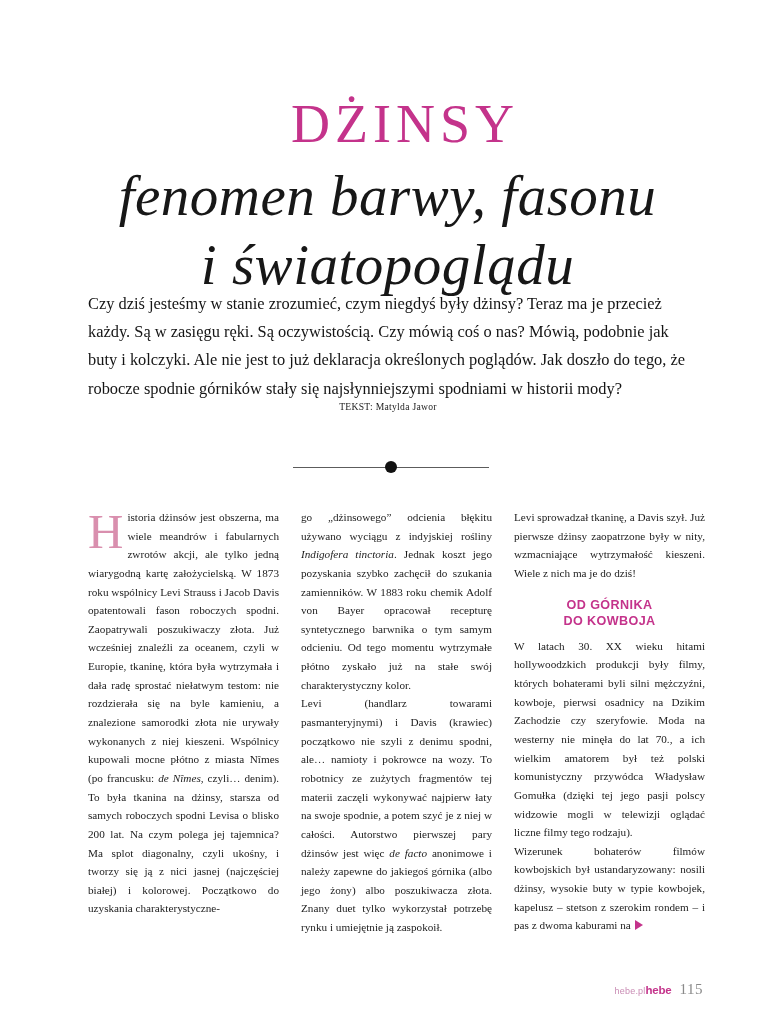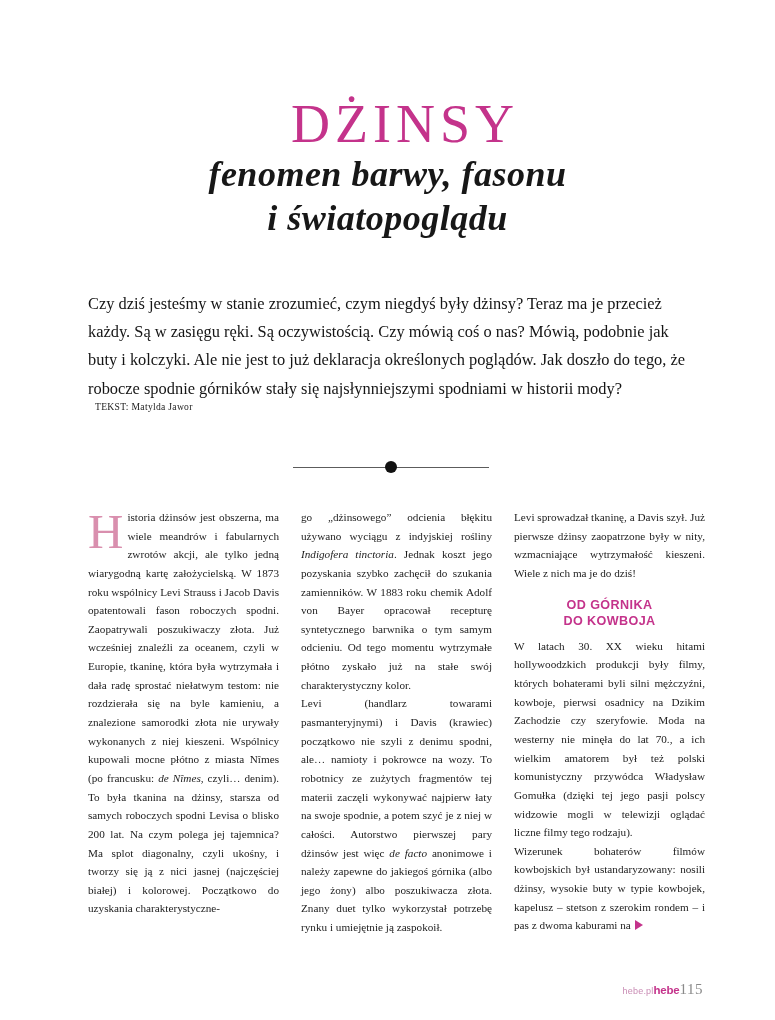--- a/index.html
+++ b/index.html
@@ -33,44 +33,45 @@
     font-size: 54px;
     letter-spacing: 5px;
     color: #c4338b;
     line-height: 1.05;
     font-weight: 400;
     padding-left: 35px;
   }
   .title-sub {
     font-family: "Liberation Serif", serif;
     font-style: italic;
-    font-size: 36px;
+    font-size: 57px;
     line-height: 1.22;
     color: #171717;
+    margin-top: 8px;
     letter-spacing: 0.5px;
-    font-weight: bold;
   }
   .title-sub .l2 { display: block; }
 
   
   .lead {
     position: absolute;
     left: 88px;
     top: 290px;
     width: 600px;
     text-align: left;
     font-size: 16.4px;
     line-height: 1.72;
     color: #141414;
   }
   .byline {
     position: absolute;
-    left: 95px;
+    left: 88px;
     top: 401px;
     width: 600px;
+    text-align: center;
     font-size: 9.6px;
     letter-spacing: 0.3px;
     color: #222;
   }
 
   
   .divider {
     position: absolute;
     top: 461px;
     left: 293px;
@@ -174,20 +175,21 @@
     font-size: 11.5px;
     font-weight: bold;
     color: #c4338b;
     letter-spacing: -0.2px;
   }
   .footer .pageno {
     font-family: "Liberation Serif", serif;
     font-size: 15px;
     color: #8a8a8a;
     letter-spacing: 0.5px;
+    margin-left: 8px;
   }
 </style>
 </head>
 <body>
 
 <div class="page">
 
   <div class="masthead">
     <div class="title-main">DŻINSY</div>
     <div class="title-sub">

